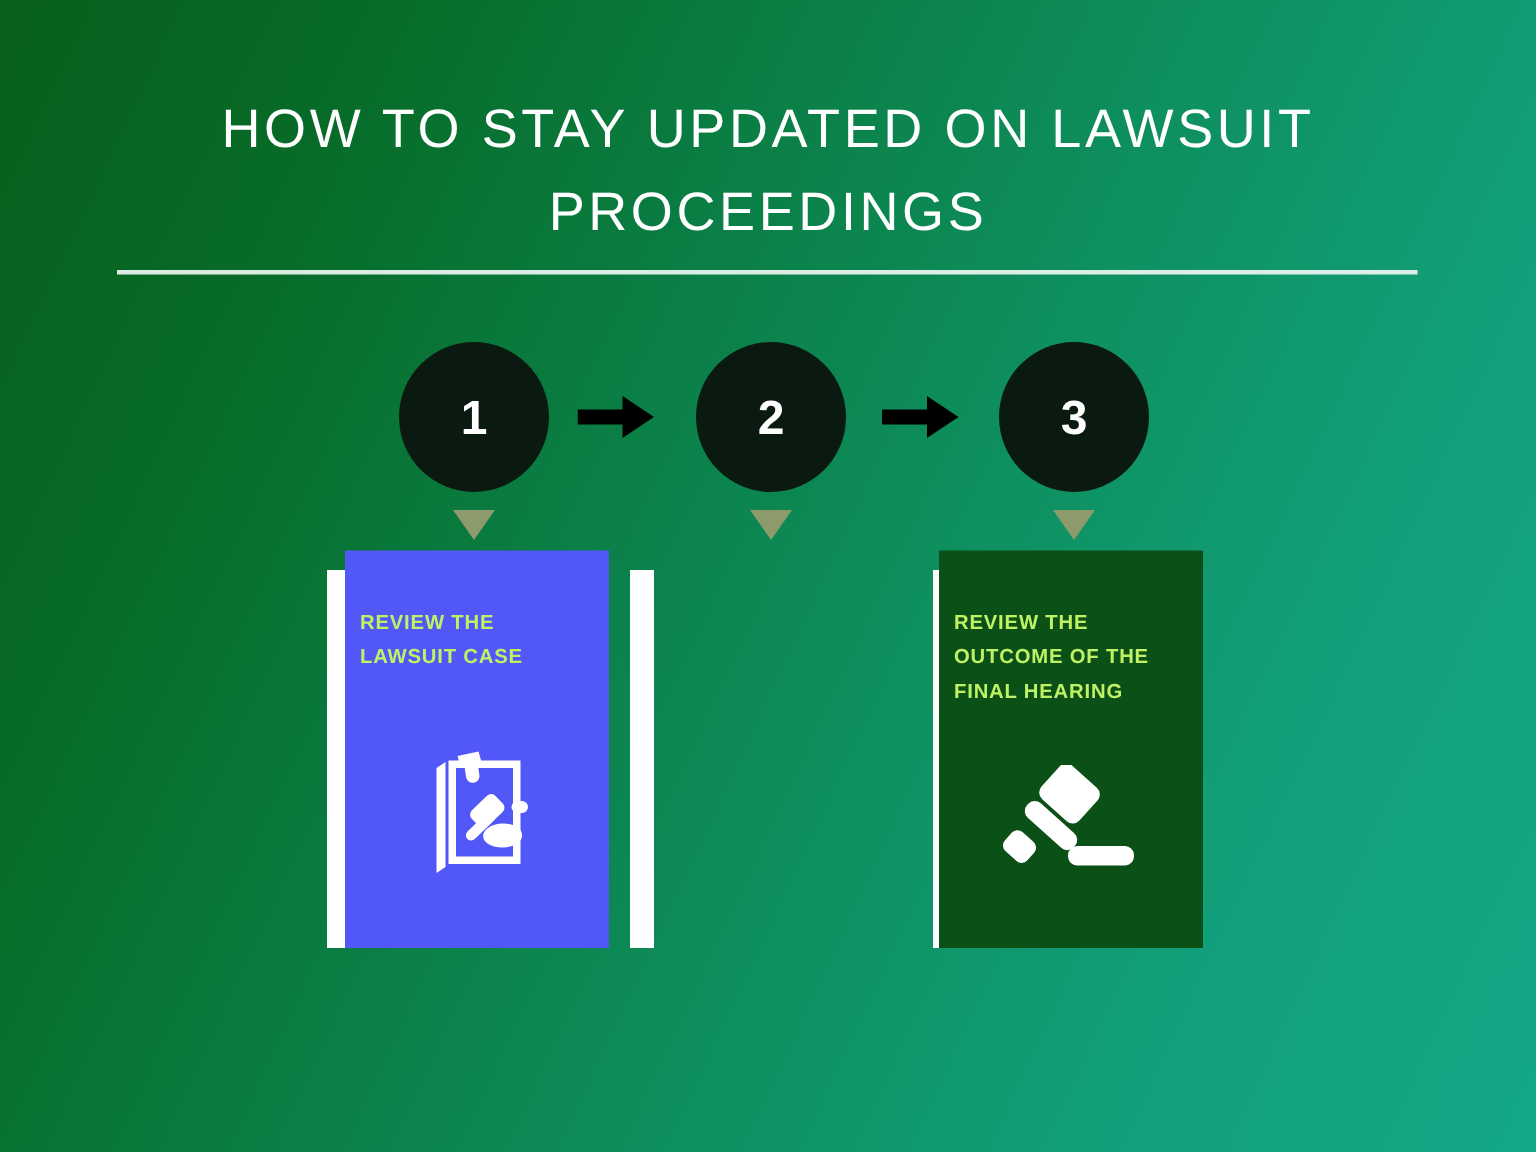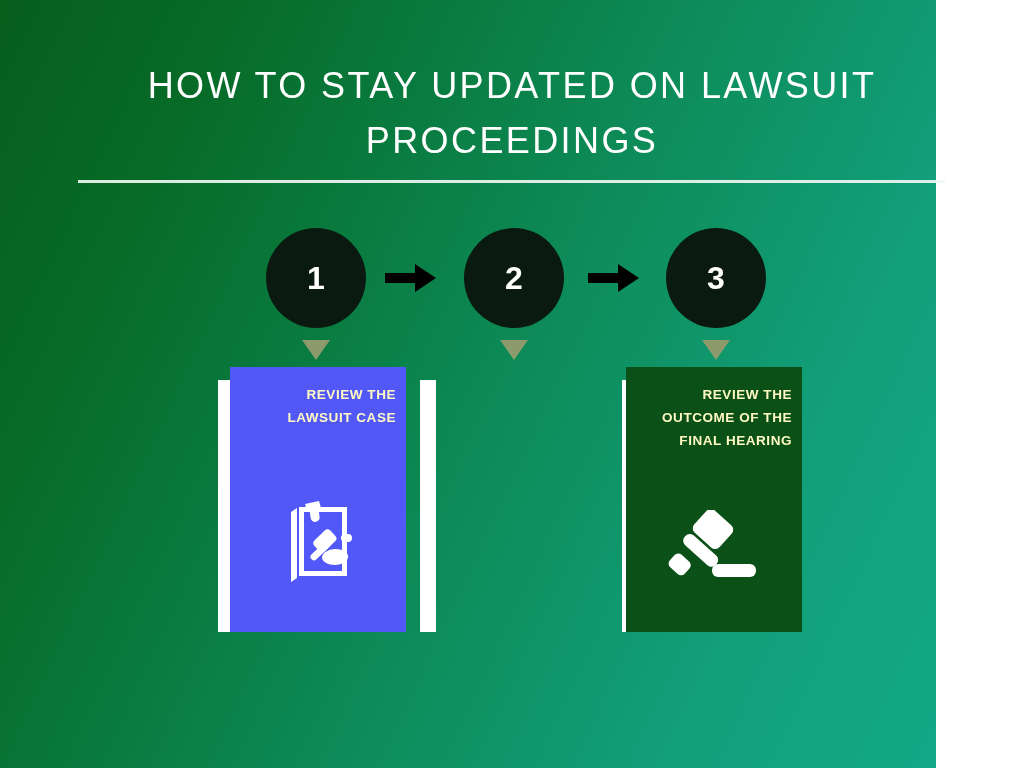--- a/index.html
+++ b/index.html
@@ -4,21 +4,21 @@
 <title>How To Stay Updated On Lawsuit Proceedings</title>
 <style>
   * { margin:0; padding:0; box-sizing:border-box; }
   html, body {
     width:1024px; height:768px;
     font-family:"Liberation Sans", sans-serif;
     overflow:hidden;
   }
   #slide {
     position:relative;
-    width:936px; height:768px;
+    width:1024px; height:768px;
     background:
       linear-gradient(115deg,
         #075f1c 0%,
         #076b27 18%,
         #0a7d43 38%,
         #0e8f5e 58%,
         #12a07c 80%,
         #13a886 100%);
   }
 
@@ -91,23 +91,23 @@
     background:#ffffff;
   }
   #bar-1 { left:218px; }
   #bar-2 { left:420px; }
   #bar-3 { left:622px; }
 
   .card {
     position:absolute;
     width:176px;
     top:367px; height:265px;
-    color:#fef9c3;
-    text-align:right;
-    padding-top:16px;
+    color:#bef264;
+    text-align:left;
+    padding-top:36px;
   }
   #card-1 { left:230px; background:#5258f7; }
   #card-2 { left:426px; background:#25808e; }
   #card-3 { left:626px; background:#0b5016; }
 
   .card-title {
     font-size:13.5px;
     font-weight:bold;
     letter-spacing:.55px;
     line-height:23px;

